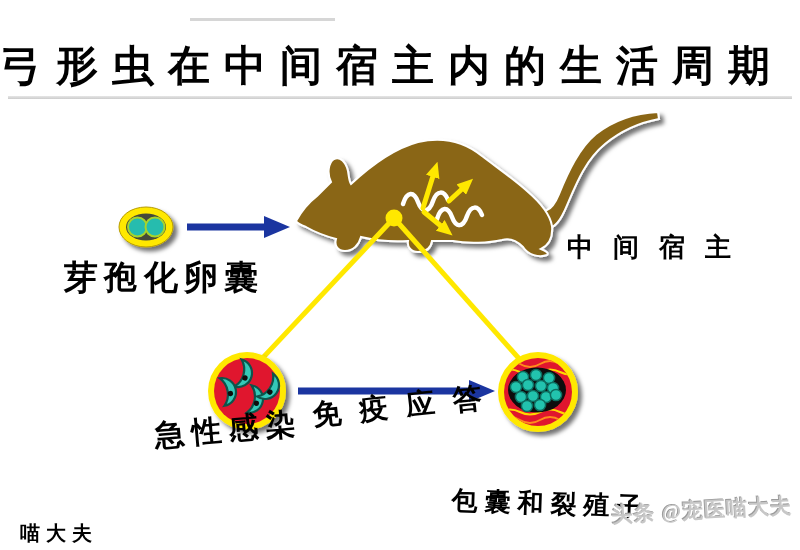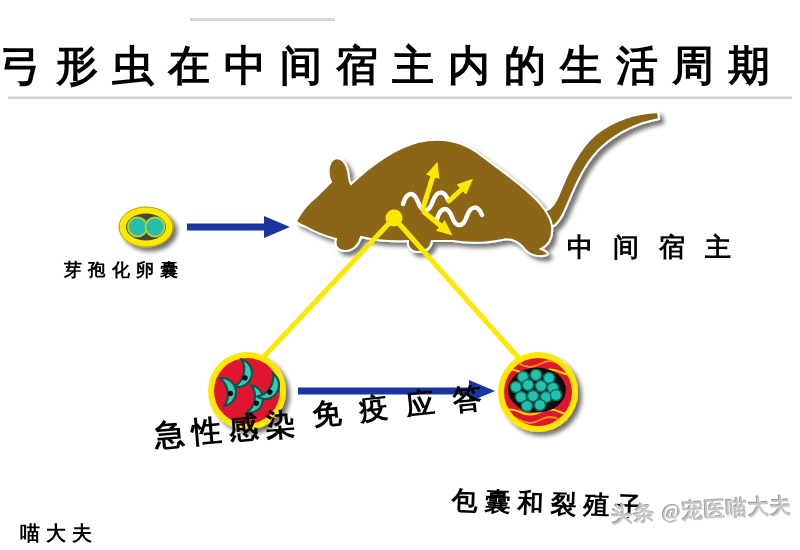--- a/index.html
+++ b/index.html
@@ -5,21 +5,21 @@
   html,body{margin:0;padding:0;background:#fff;}
   .stage{position:relative;width:800px;height:550px;background:#ffffff;overflow:hidden;
          font-family:"Liberation Serif",serif;color:#000;}
   .topline{position:absolute;left:190px;top:18px;width:145px;height:3px;background:#d6d6d6;}
   .title{position:absolute;left:0;top:38px;width:100%;
          font-size:42px;font-weight:bold;letter-spacing:14px;white-space:nowrap;}
   .divider{position:absolute;left:8px;top:96px;width:784px;height:3px;
            background:linear-gradient(#e6e6e6,#cccccc);}
   svg.diagram{position:absolute;left:0;top:0;}
   .lbl{position:absolute;font-weight:bold;white-space:nowrap;line-height:1;}
-  .lbl-oocyst{left:64px;top:261px;font-size:18px;letter-spacing:6px;}
+  .lbl-oocyst{left:64px;top:261px;font-size:34px;letter-spacing:6px;}
   .lbl-host{left:567px;top:235px;font-size:26px;letter-spacing:20px;}
   .lbl-acute{left:156px;top:421px;font-size:30px;letter-spacing:7px;transform:rotate(-5deg);transform-origin:left bottom;}
   .lbl-immune{left:314px;top:401px;font-size:29px;letter-spacing:18px;transform:rotate(-6deg);transform-origin:left bottom;}
   .lbl-chronic{left:487px;top:447px;font-size:28px;letter-spacing:13px;}
   .lbl-acute-sub{left:166px;top:491px;font-size:26px;letter-spacing:12px;}
   .lbl-chronic-sub{left:452px;top:488px;font-size:26px;letter-spacing:7px;transform:rotate(2deg);transform-origin:left top;}
   .wm-left{left:8px;top:523px;font-size:20px;letter-spacing:6px;padding-left:12px;}
   .wm-right{left:611px;top:505px;font-size:21px;letter-spacing:1px;color:#c7c7c7;
             transform:rotate(-3deg);transform-origin:left top;
             text-shadow:1px 1px 0 #ffffff,-1px -1px 0 #9b9b9b;}

